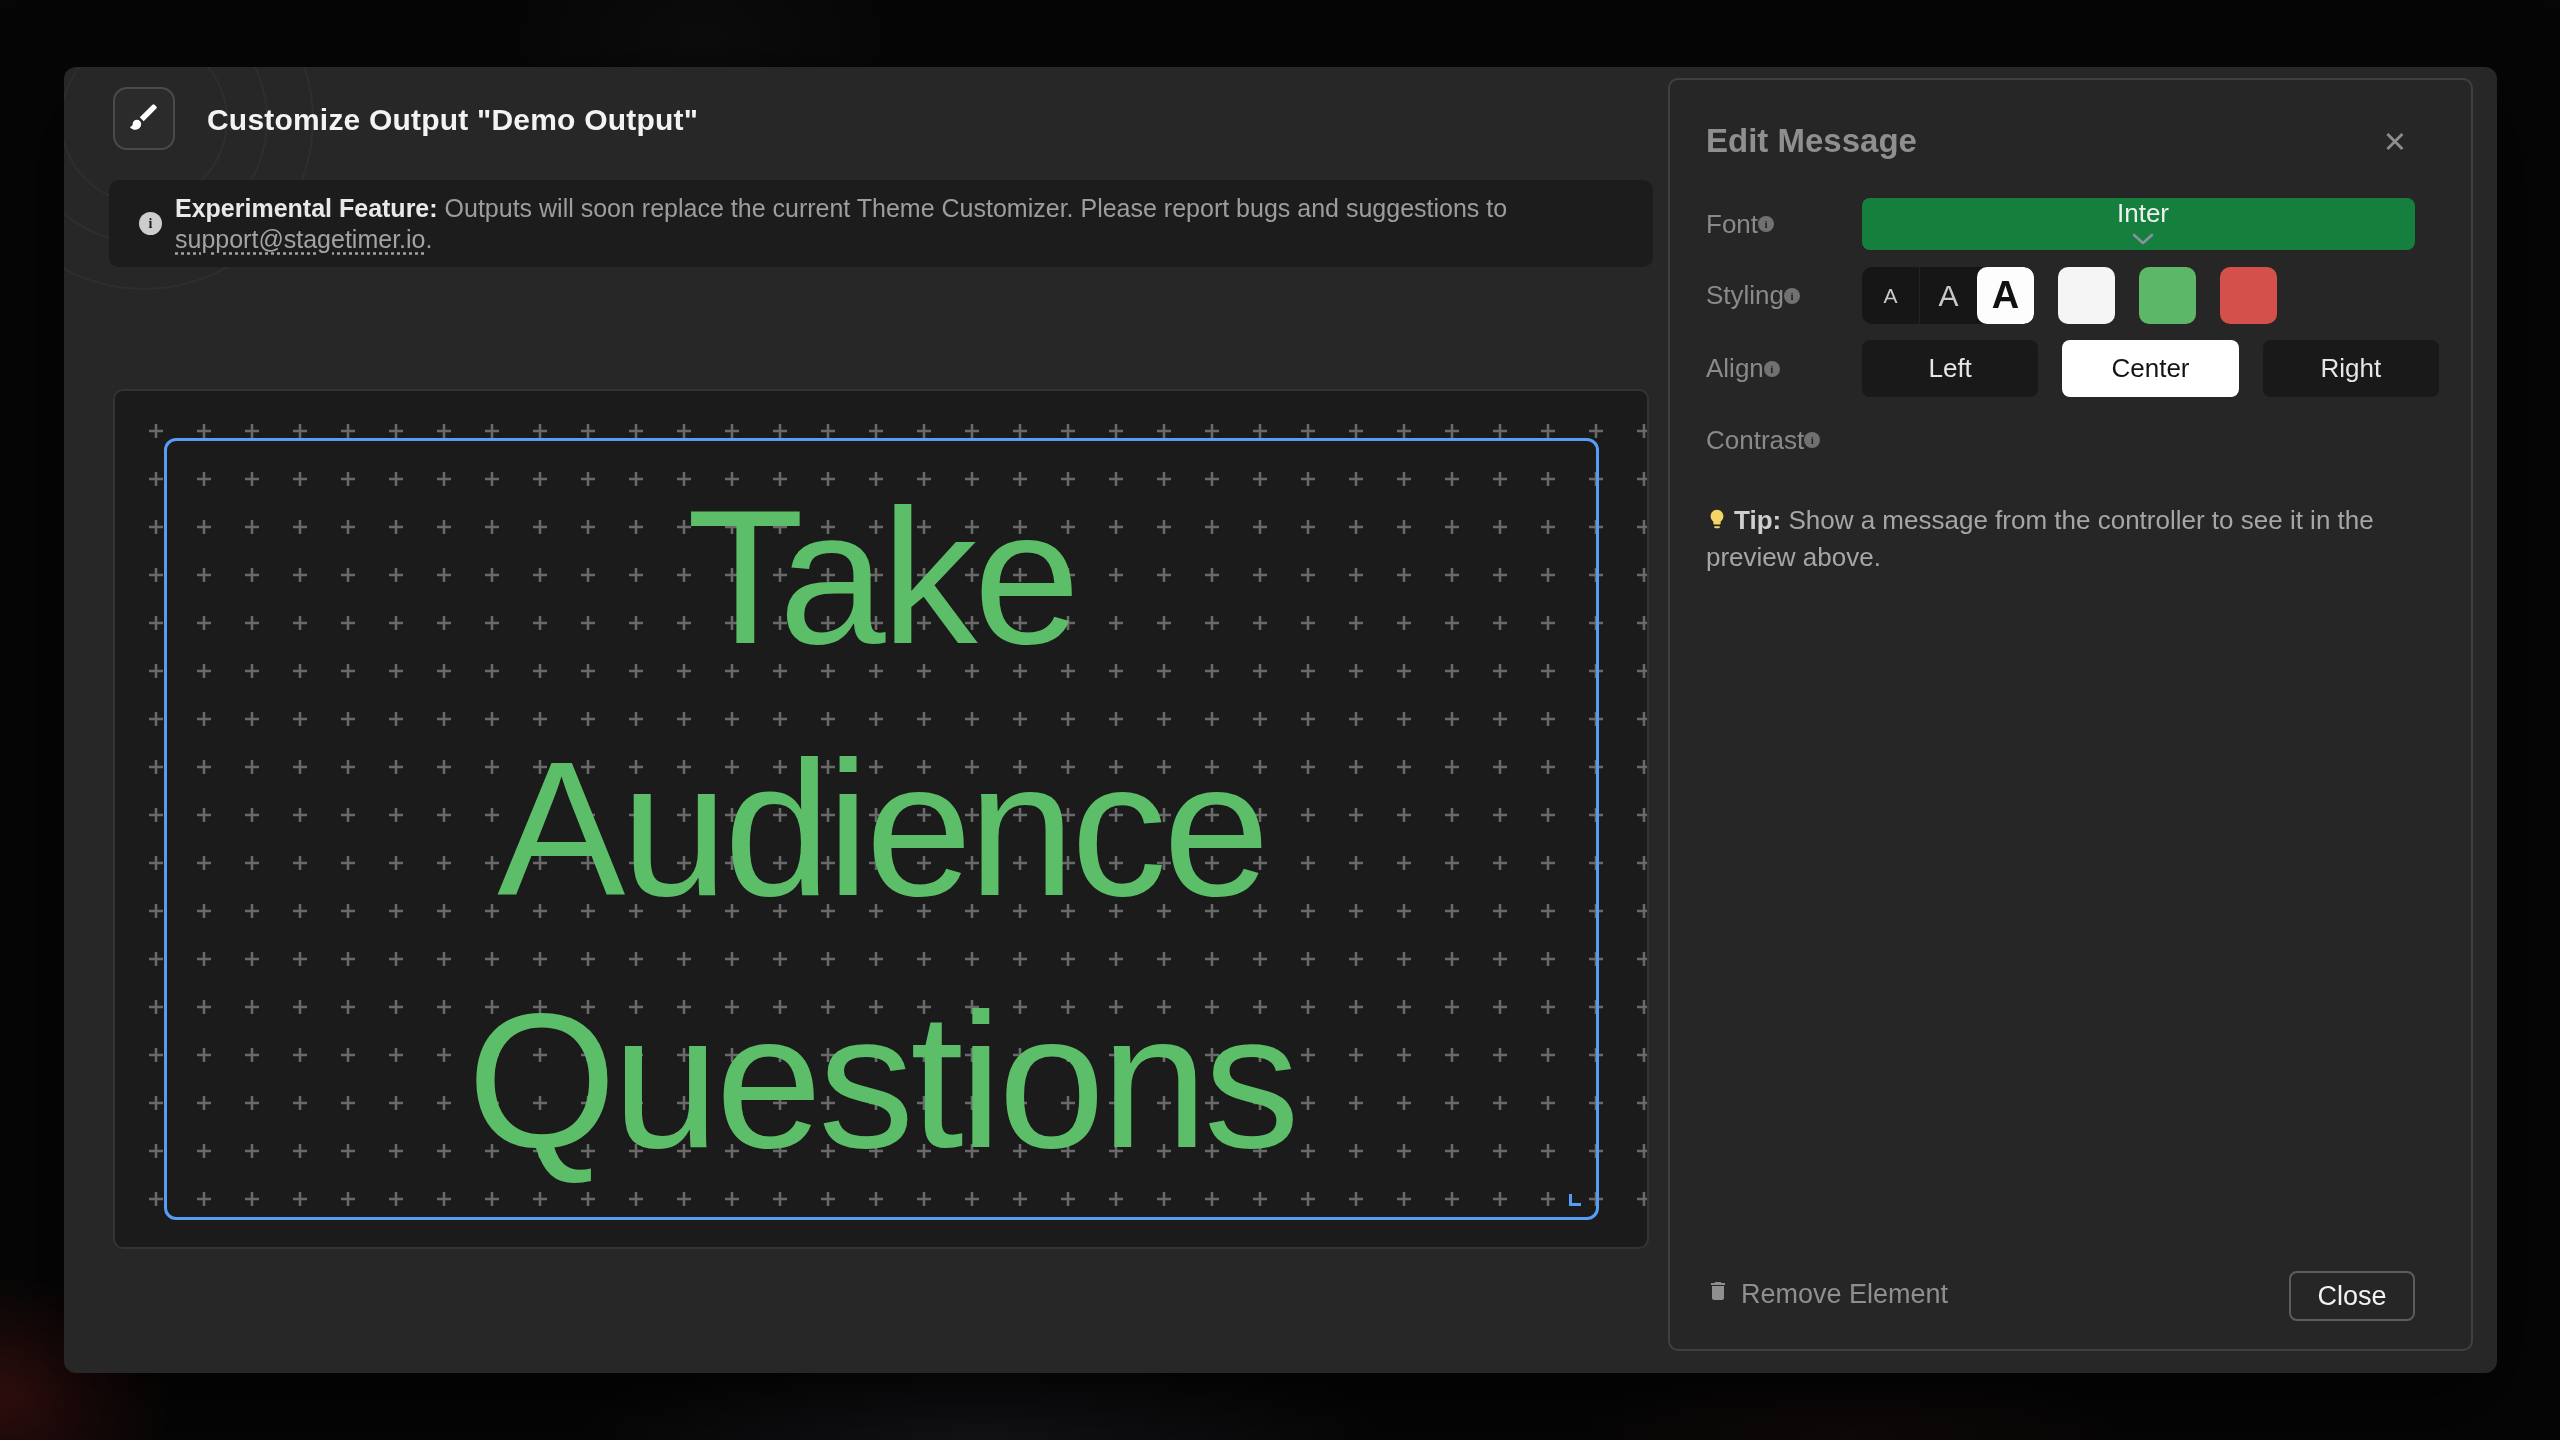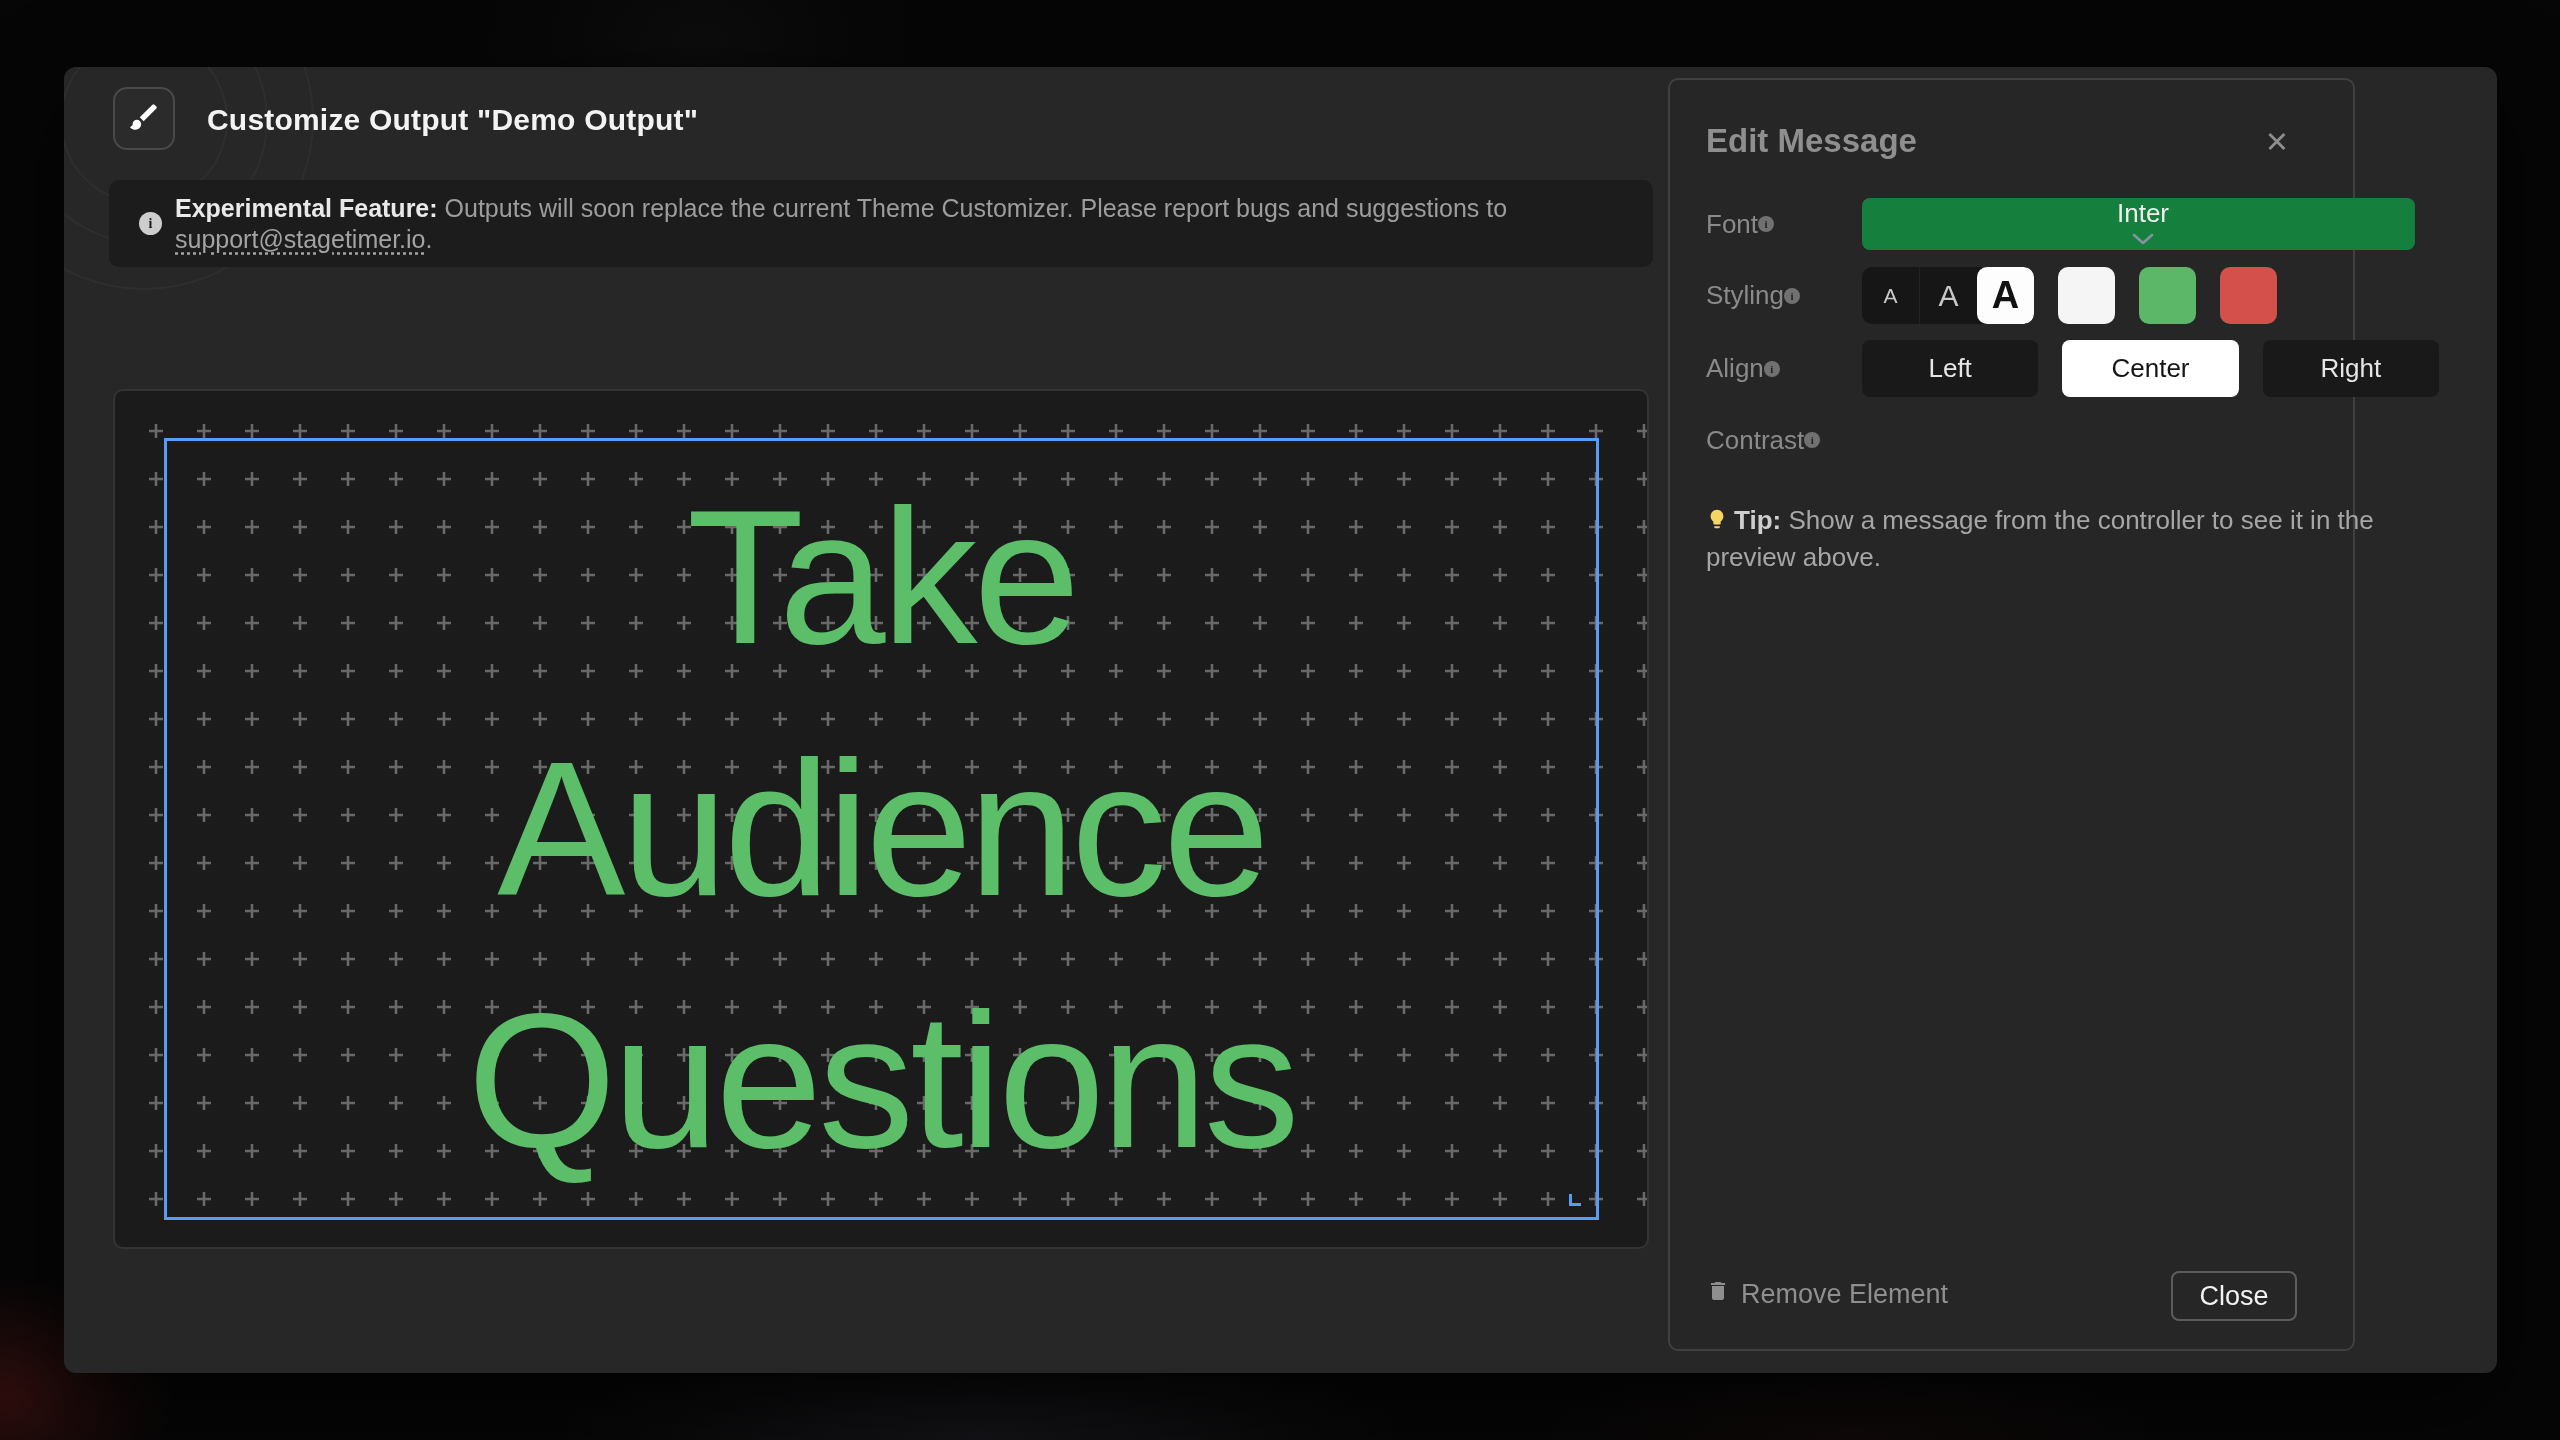--- a/index.html
+++ b/index.html
@@ -50,35 +50,35 @@
   .notice-link { color:#a3a3a3; text-decoration:underline dotted; text-underline-offset:5px; cursor:pointer; }
 
   
   .preview {
     position:absolute; left:49px; top:322px; width:1536px; height:860px;
     background:#1b1b1b; border:2px solid #343434; border-radius:10px; overflow:hidden;
   }
   .grid-svg { position:absolute; left:0; top:0; }
   .selection {
     position:absolute; left:49px; top:47px; width:1435px; height:782px;
-    border:3px solid #569df6; border-radius:0;
+    border:3px solid #569df6; border-radius:12px;
     display:flex; align-items:center; justify-content:center;
   }
   .message {
     text-align:center; font-size:192px; line-height:252px; font-weight:500;
     letter-spacing:-4px; white-space:pre;
   }
   .resize-handle {
     position:absolute; right:15px; bottom:11px; width:12px; height:12px;
     border-left:3px solid #569df6; border-bottom:3px solid #569df6;
   }
 
   
   .panel {
-    position:absolute; left:1604px; top:11px; width:687px; height:1273px;
+    position:absolute; left:1604px; top:11px; width:805px; height:1273px;
     background:#262626; border:2px solid #404040; border-radius:10px;
   }
   .panel-title {
     position:absolute; left:36px; top:42px;
     font-size:33px; font-weight:700; color:#8f8f8f;
   }
   .panel-close {
     position:absolute; right:56px; top:42px; width:40px; height:40px;
     display:flex; align-items:center; justify-content:center;
     font-size:29px; font-weight:700; color:#8d8d8d; cursor:pointer;

